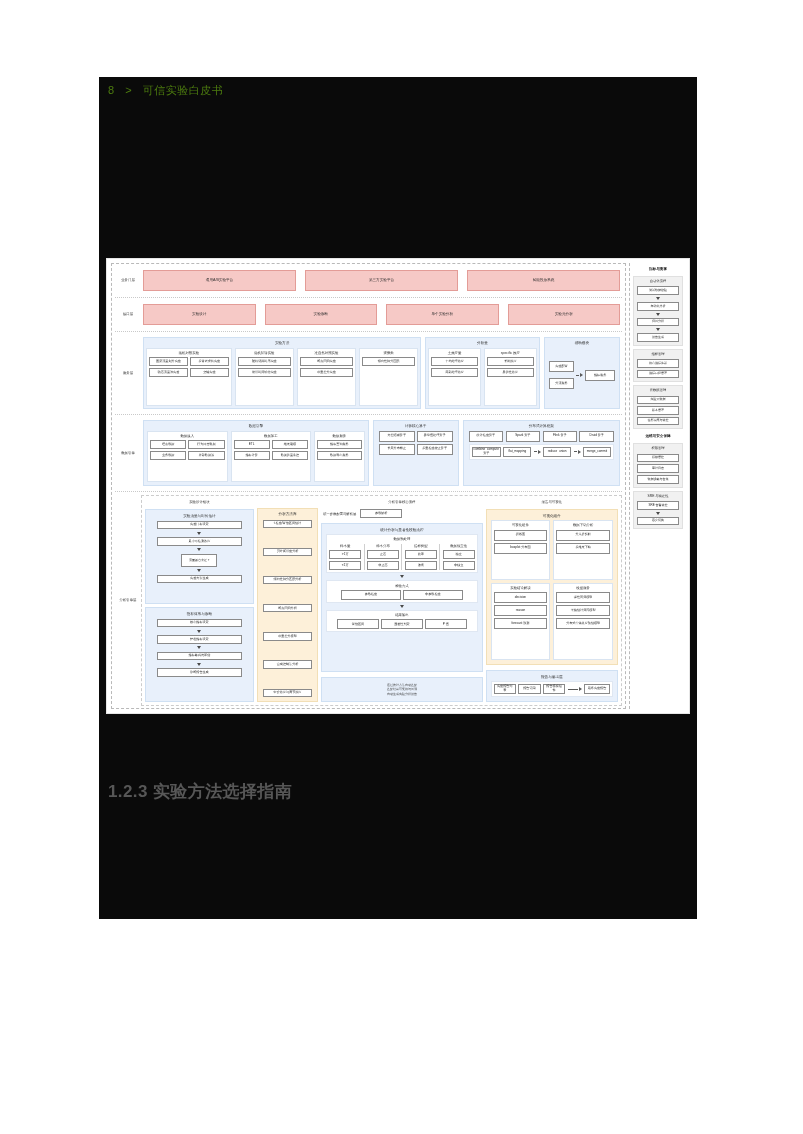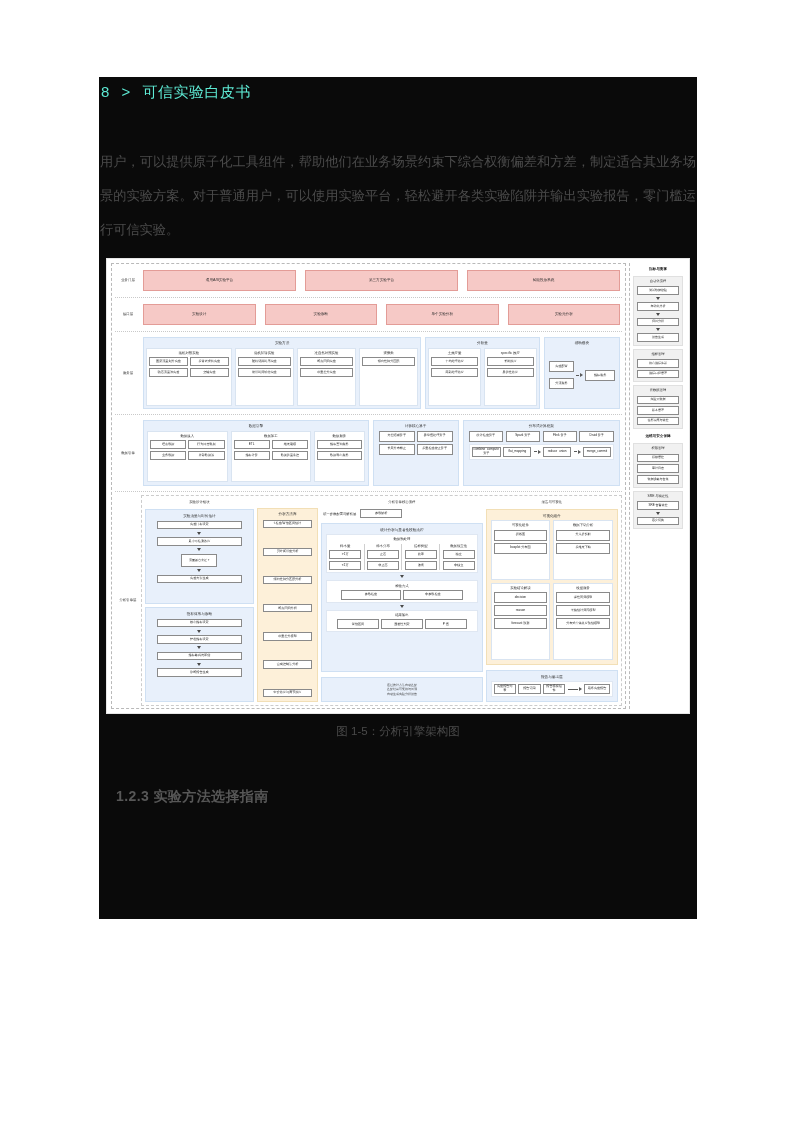--- a/index.html
+++ b/index.html
@@ -10,36 +10,36 @@
   }
   
   .page{
     position:absolute;left:99px;top:77px;width:598px;height:842px;
     background:#0a0a0a;
   }
   .page-inner{position:absolute;left:0;top:0;right:0;bottom:0;}
 
   
   .runhead{
-    position:absolute;left:2px;top:6px;
-    color:#5eead4;font-size:15px;letter-spacing:.5px;white-space:nowrap;
+    position:absolute;left:9px;top:6px;
+    color:#4d7c0f;font-size:11px;letter-spacing:.5px;white-space:nowrap;
   }
   .runhead .sep{margin:0 7px;}
 
   
   .para{
     position:absolute;left:1px;width:596px;
     color:#4b4b4b;font-size:13.2px;line-height:34px;
     text-align:justify;text-justify:inter-ideograph;
   }
   .para.p1{top:55px;}
   .para.p2{top:730px;}
   h2.sect{
-    position:absolute;left:1px;top:695px;margin:16px;
-    color:#575757;font-size:14px;font-weight:700;letter-spacing:.4px;
+    position:absolute;left:1px;top:695px;margin:8px;
+    color:#575757;font-size:17px;font-weight:700;letter-spacing:.4px;
   }
   .caption{
     position:absolute;left:0;width:598px;top:647px;text-align:center;
     color:#4a4a4a;font-size:11.5px;
   }
 
   
   .figure{
     position:absolute;left:7px;top:181px;width:584px;height:456px;
     background:#ffffff;border:1px solid #e6e6e6;box-sizing:border-box;
@@ -152,21 +152,20 @@
 
 <div class="page">
   <div class="page-inner">
 
     <div class="runhead">
       <span>8</span>
       <span class="sep">&gt;</span>
       <span>可信实验白皮书</span>
     </div>
 
-    <p class="para p1">用户，可以提供原子化工具组件，帮助他们在业务场景约束下综合权衡偏差和方差，制定适合其业务场景的实验方案。对于普通用户，可以使用实验平台，轻松避开各类实验陷阱并输出实验报告，零门槛运行可信实验。</p>
 
     <div class="figure">
       <div class="fig-body">
 
         <div class="fig-main">
 
           <div class="band">
             <div class="rowlabel">业务门层</div>
             <div class="pinkrow">
               <div class="pbox">通用A/B实验平台</div>
@@ -561,19 +560,18 @@
             <div class="side-title">SRE 与稳定性</div>
             <div class="sbox">SRE 告警监控</div>
             <div class="arrow-v"></div>
             <div class="sbox">容灾切换</div>
           </div>
         </div>
 
       </div>
     </div>
 
-    <div class="caption">图 1-5：分析引擎架构图</div>
 
     <h2 class="sect">1.2.3 实验方法选择指南</h2>
 
 
   </div>
 </div>
 
 </body></html>

